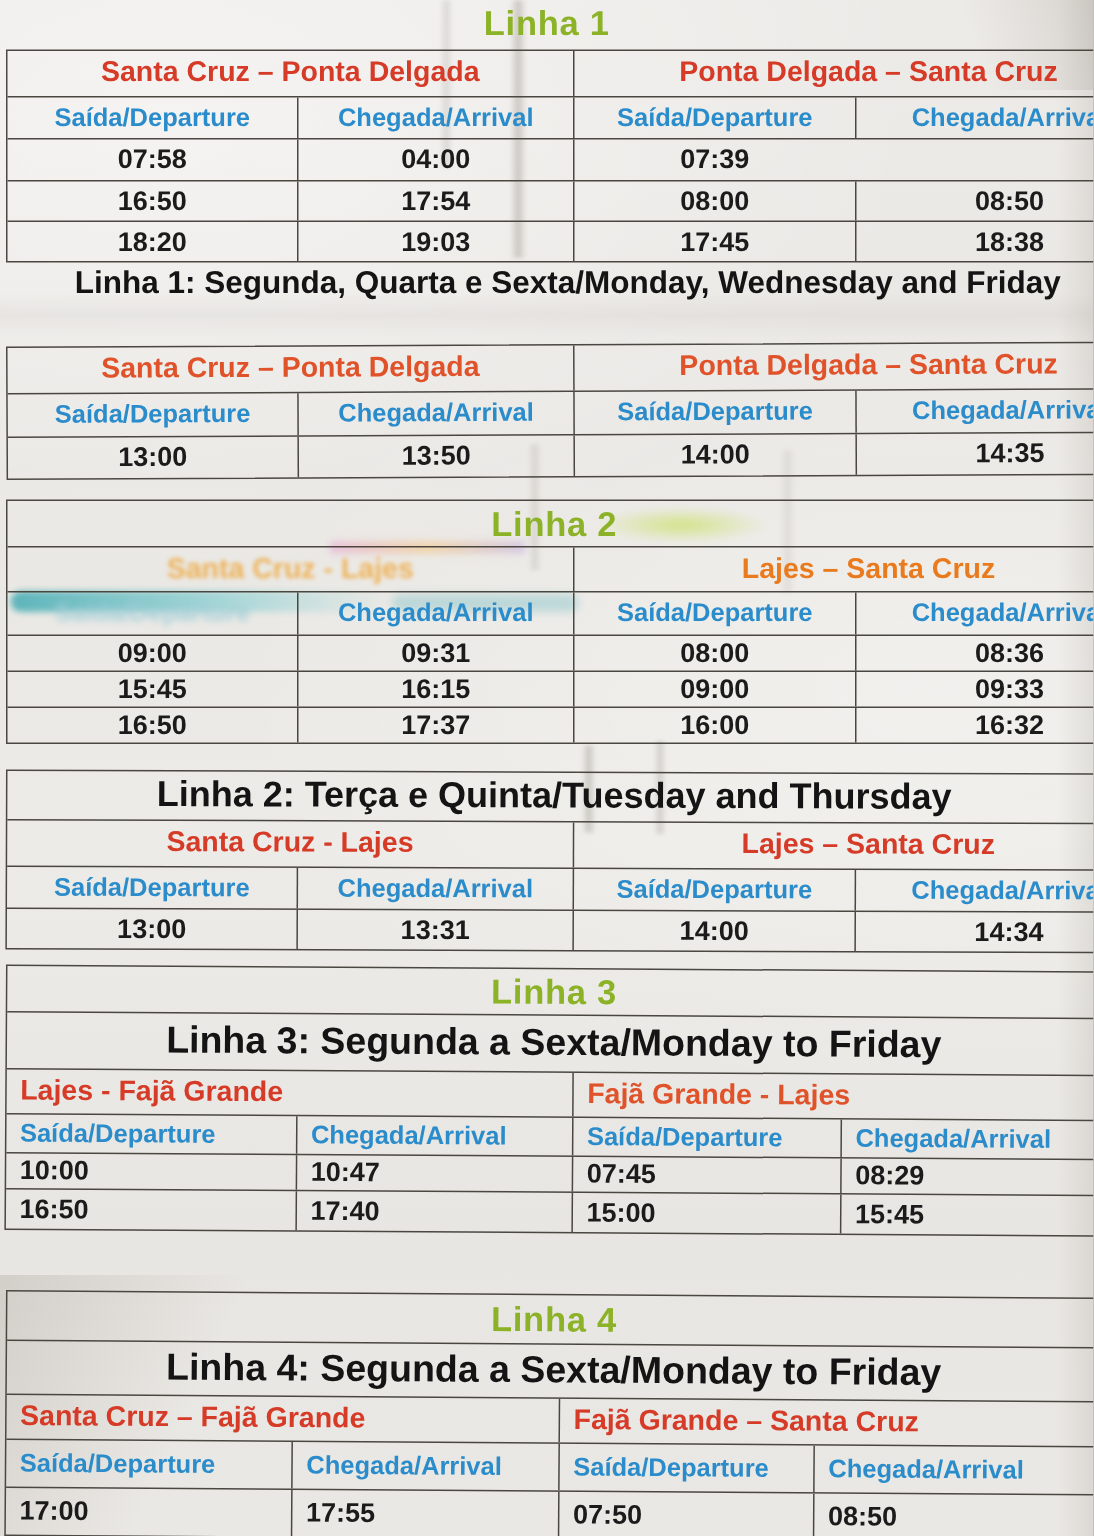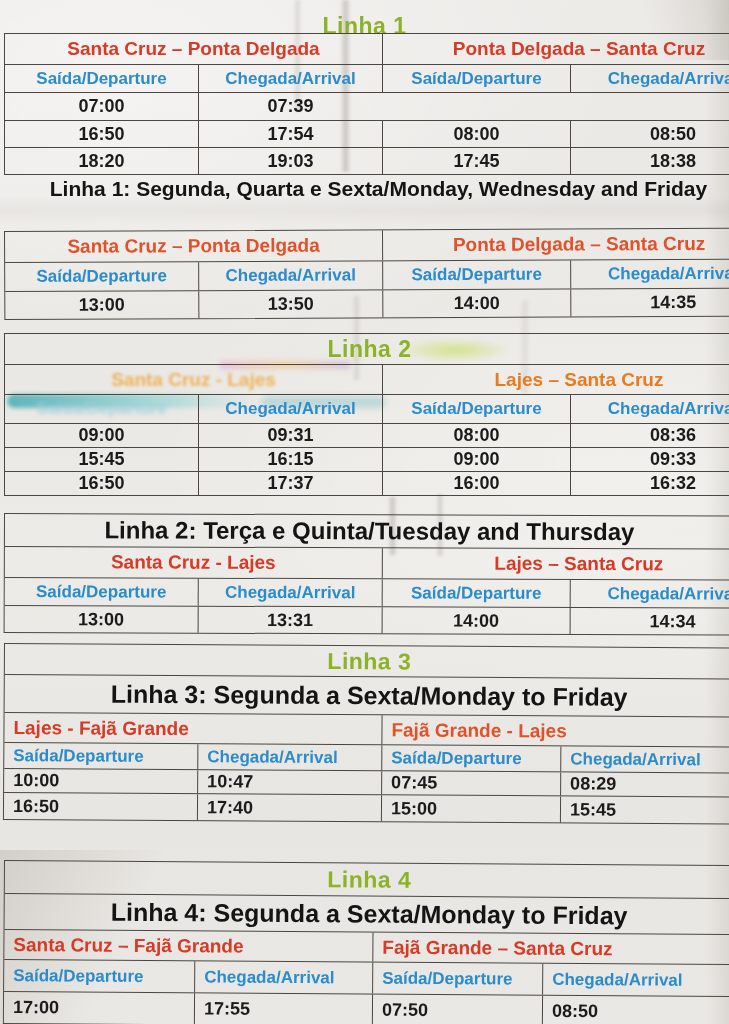--- a/index.html
+++ b/index.html
@@ -64,35 +64,36 @@
   <div class="crease cv" style="left:293px;top:0;width:9px;height:112px;opacity:.6;"></div>
   <div class="crease cv" style="left:352px;top:296px;width:9px;height:84px;opacity:.55;"></div>
   <div class="crease cv" style="left:388px;top:497px;width:9px;height:58px;"></div>
   <div class="crease cv" style="left:436px;top:494px;width:8px;height:62px;opacity:.8;"></div>
   <div class="crease cv" style="left:520px;top:300px;width:10px;height:95px;opacity:.4;"></div>
   <div class="crease" style="left:-20px;top:850px;width:260px;height:174px;background:linear-gradient(115deg,rgba(110,100,88,.20),transparent 55%);"></div>
   <div class="crease" style="left:705px;top:0;width:24px;height:1024px;background:linear-gradient(270deg,rgba(130,120,108,.14),transparent);"></div>
   <div class="crease" style="left:600px;top:0;width:129px;height:60px;background:linear-gradient(250deg,rgba(115,105,92,.18),transparent 60%);"></div>
   <div class="crease" style="left:0;top:195px;width:729px;height:30px;background:linear-gradient(180deg,transparent,rgba(120,110,100,.07),transparent);"></div>
 
-  <div class="free-title title" style="top:13px;">Linha 1</div>
+  <div class="free-title title" style="top:2px;">Linha 1</div>
 
   <div class="tbl" style="top:33px;">
     <div class="r colsA2" style="height:30px;line-height:30px;">
       <div class="c route red">Santa Cruz – Ponta Delgada</div>
       <div class="c route red">Ponta Delgada – Santa Cruz</div>
     </div>
     <div class="r colsA bt" style="height:27px;line-height:27px;">
       <div class="c hdr">Saída/Departure</div>
       <div class="c hdr">Chegada/Arrival</div>
       <div class="c hdr">Saída/Departure</div>
       <div class="c hdr">Chegada/Arrival</div>
     </div>
     <div class="r colsA bt" style="height:27px;line-height:27px;">
-      <div class="c time">07:00</div>
+      <div class="c time">07:58</div>
+      <div class="c time">04:00</div>
       <div class="c time">07:39</div>
     </div>
     <div class="r colsA bt" style="height:26px;line-height:26px;">
       <div class="c time">16:50</div>
       <div class="c time">17:54</div>
       <div class="c time">08:00</div>
       <div class="c time">08:50</div>
     </div>
     <div class="r colsA bt" style="height:26px;line-height:26px;">
       <div class="c time">18:20</div>

